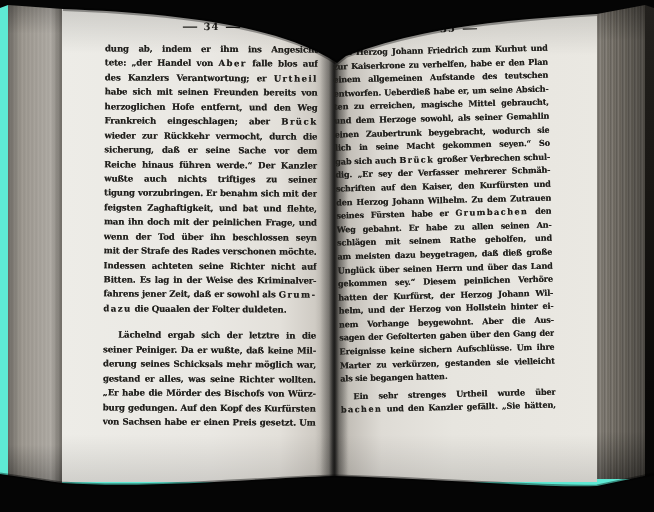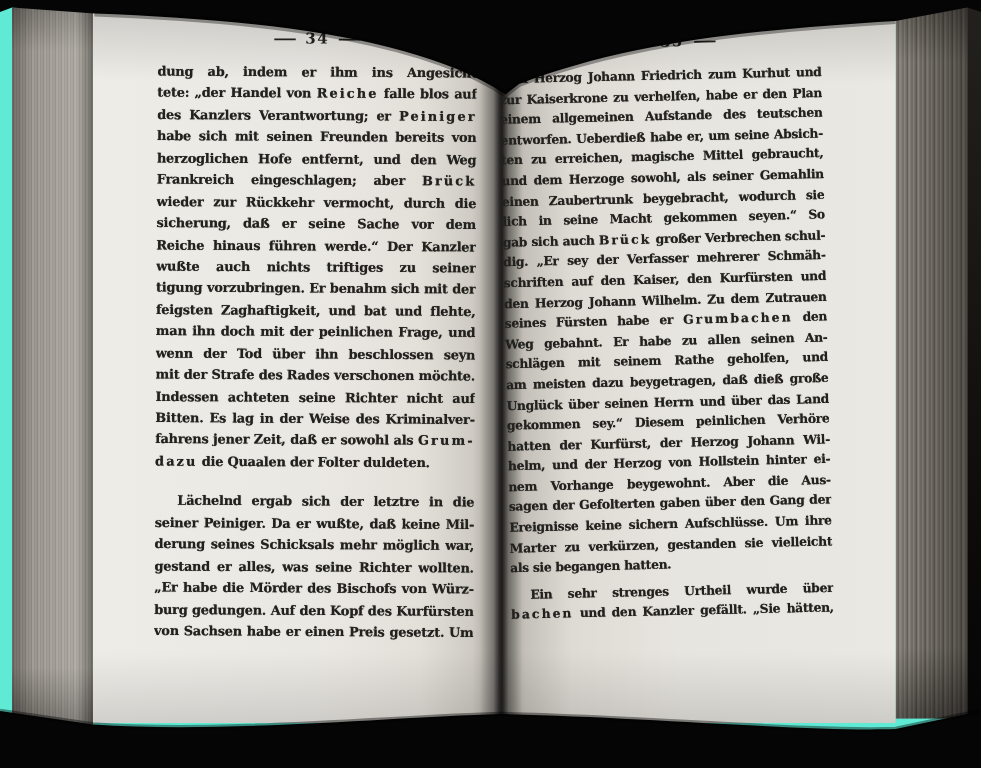--- a/index.html
+++ b/index.html
@@ -69,22 +69,22 @@
 
   <div class="header header-left">
     <span class="dash">—</span><span class="pagenum">34</span><span class="dash">—</span>
   </div>
   <div class="header header-right">
     <span class="dash">—</span><span class="pagenum">35</span><span class="dash">—</span>
   </div>
 
   <div class="textcol text-left">
       <div class="line">dung ab, indem er ihm ins Angesicht behaup-</div>
-      <div class="line">tete: „der Handel von <span class="sp">Reiche</span> falle blos auf</div>
-      <div class="line">des Kanzlers Verantwortung; er <span class="sp">Peiniger</span></div>
+      <div class="line">tete: „der Handel von <span class="sp">Aber</span> falle blos auf</div>
+      <div class="line">des Kanzlers Verantwortung; er <span class="sp">Urtheil</span></div>
       <div class="line">habe sich mit seinen Freunden bereits von dem</div>
       <div class="line">herzoglichen Hofe entfernt, und den Weg nach</div>
       <div class="line">Frankreich eingeschlagen; aber <span class="sp">Brück</span> habe ihn</div>
       <div class="line">wieder zur Rückkehr vermocht, durch die Zu-</div>
       <div class="line">sicherung, daß er seine Sache vor dem ganzen</div>
       <div class="line">Reiche hinaus führen werde.“ Der Kanzler</div>
       <div class="line">wußte auch nichts triftiges zu seiner Rechtfer-</div>
       <div class="line">tigung vorzubringen. Er benahm sich mit der</div>
       <div class="line">feigsten Zaghaftigkeit, und bat und flehte, daß</div>
       <div class="line">man ihn doch mit der peinlichen Frage, und</div>

